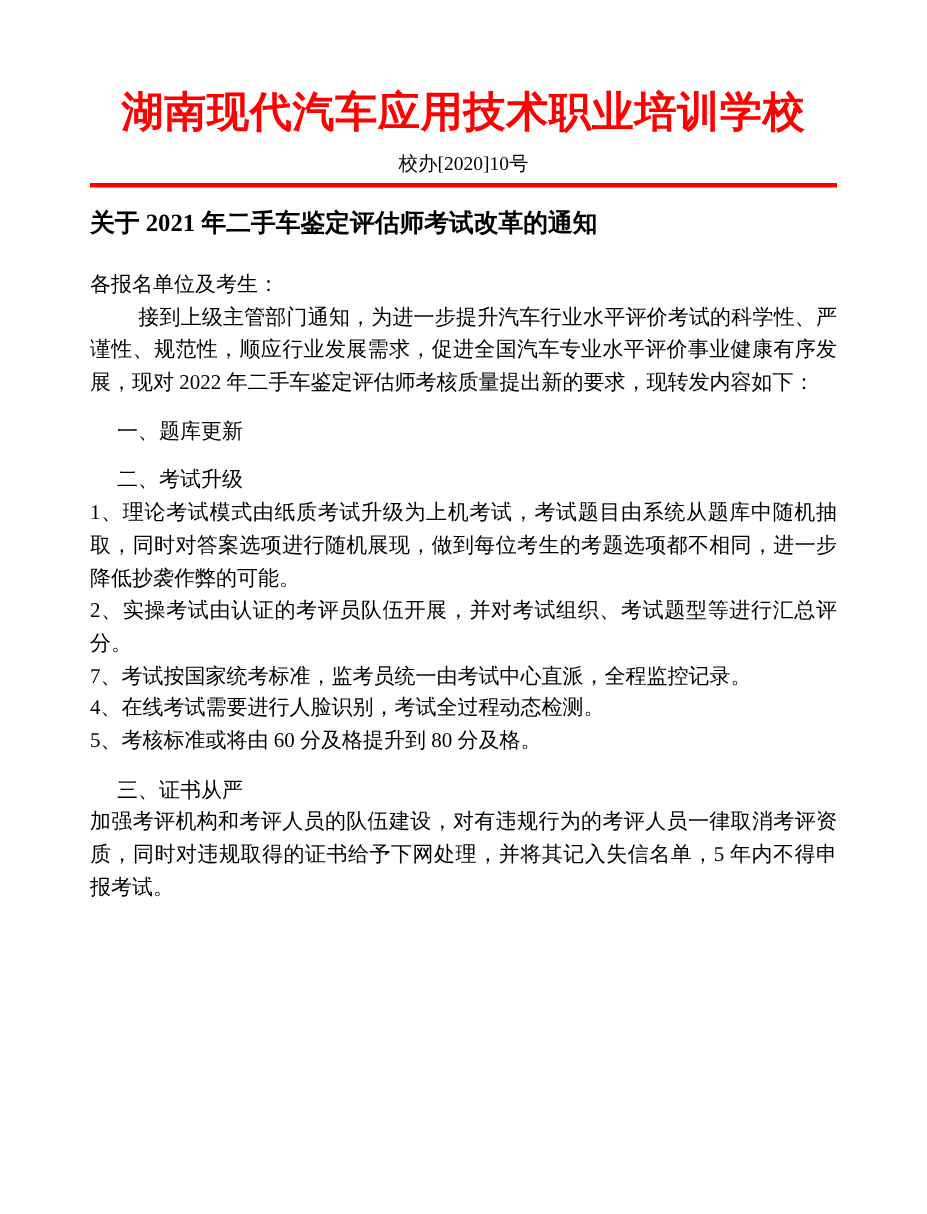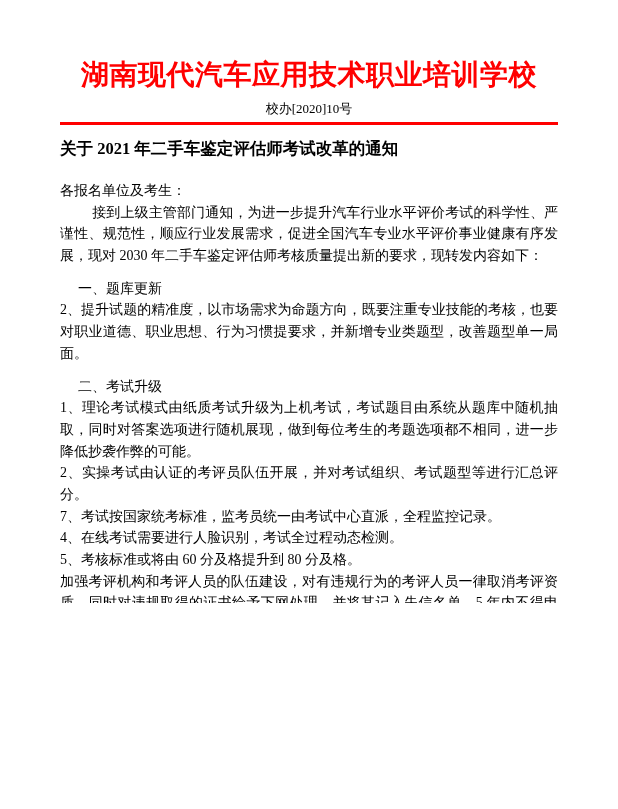--- a/index.html
+++ b/index.html
@@ -81,32 +81,32 @@
     <div>
       <h1 class="school-name">湖南现代汽车应用技术职业培训学校</h1>
       <div class="doc-no">校办[2020]10号</div>
       <div class="red-rule"></div>
     </div>
 
     <h2 class="notice-title">关于 2021 年二手车鉴定评估师考试改革的通知</h2>
 
     <div class="body-text">
       <p>各报名单位及考生：</p>
-      <p class="indent">接到上级主管部门通知，为进一步提升汽车行业水平评价考试的科学性、严谨性、规范性，顺应行业发展需求，促进全国汽车专业水平评价事业健康有序发展，现对 2030 年二手车鉴定评估师考核质量提出新的要求，现转发内容如下：</p>
+      <p class="indent">接到上级主管部门通知，为进一步提升汽车行业水平评价考试的科学性、严谨性、规范性，顺应行业发展需求，促进全国汽车专业水平评价事业健康有序发展，现对 2022 年二手车鉴定评估师考核质量提出新的要求，现转发内容如下：</p>
 
       <p class="sec-gap">一、题库更新</p>
-      <p>2、提升试题的精准度，以市场需求为命题方向，既要注重专业技能的考核，也要对职业道德、职业思想、行为习惯提要求，并新增专业类题型，改善题型单一局面。</p>
 
       <p class="sec-gap">二、考试升级</p>
       <p>1、理论考试模式由纸质考试升级为上机考试，考试题目由系统从题库中随机抽取，同时对答案选项进行随机展现，做到每位考生的考题选项都不相同，进一步降低抄袭作弊的可能。</p>
       <p>2、实操考试由认证的考评员队伍开展，并对考试组织、考试题型等进行汇总评分。</p>
       <p>7、考试按国家统考标准，监考员统一由考试中心直派，全程监控记录。</p>
       <p>4、在线考试需要进行人脸识别，考试全过程动态检测。</p>
       <p>5、考核标准或将由 60 分及格提升到 80 分及格。</p>
 
+      <p class="sec-gap">三、证书从严</p>
       <p>加强考评机构和考评人员的队伍建设，对有违规行为的考评人员一律取消考评资质，同时对违规取得的证书给予下网处理，并将其记入失信名单，5 年内不得申报考试。</p>
 
       <p class="big-gap">为保障考试改革得到有效贯彻地执行，各报名单位收到通知后，应积极参与配合，严格按照要求尽快完成考试场地、考试设备的升级改造，切实履行自身职责。</p>
     </div>
 
     <div class="signature">
       <div class="sig-name">湖南现代汽车应用技术职业培训学校</div>
 
     </div>
 

